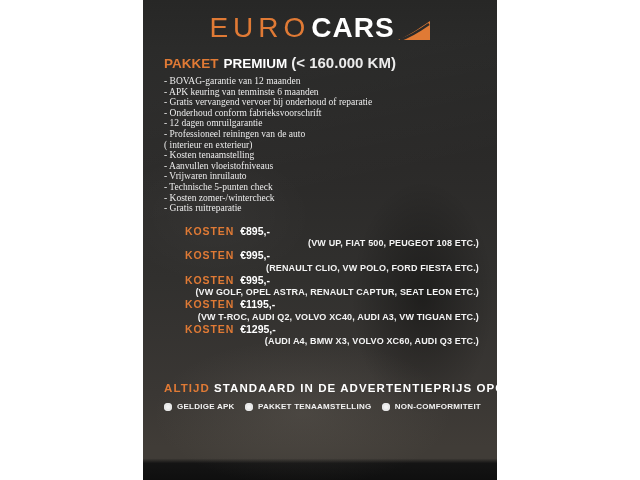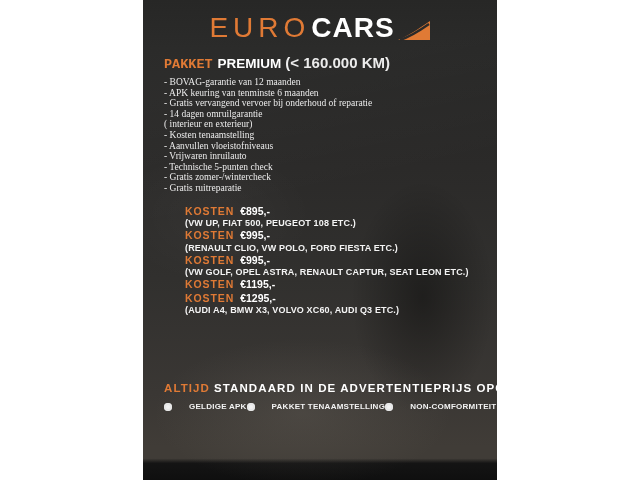--- a/index.html
+++ b/index.html
@@ -39,51 +39,51 @@
     letter-spacing: 1px;
     margin-left: 1px;
     text-align: right;
   }
   .logo-swoosh { margin-left: 2px; margin-top: 10px; }
 
   
   .content { padding: 0 18px 0 21px; }
 
   .pakket-title { margin-top: 9px; font-size: 13.5px; font-weight: 700; white-space: nowrap; }
-  .title-accent { color: #e07a35; font-family: Liberation Mono, monospace; }
+  .title-accent { color: #e07a35; }
   .title-main { color: #ffffff; margin-left: 5px; }
   .km-note { color: #ececec; font-size: 15px; font-weight: 600; margin-left: 4px; }
 
   .features { margin-top: 5px; }
   .feature {
     font-size: 9.5px; line-height: 10.6px;
     color: #ececec; font-weight: 400;
     white-space: nowrap;
     font-family: Liberation Serif, serif;
   }
   .feature.indent { padding-left: 7px; }
 
   .kosten-list { margin-top: 12px; }
   .kosten-entry { margin-bottom: 2px; margin-left: 21px; }
   .kosten-line { font-size: 10.5px; font-weight: 700; line-height: 11.5px; }
   .kosten-label { color: #e07a35; letter-spacing: 0.9px; margin-right: 6px; }
   .kosten-amount { color: #ffffff; }
   .kosten-models {
     font-size: 9px; font-weight: 700; line-height: 10px;
     color: #f4f4f4; letter-spacing: 0.15px;
-    margin-top: 1px; white-space: nowrap;
+    margin-top: 1px; white-space: nowrap; text-align: right;
   }
 
   
   .footer { position: absolute; left: 21px; right: 16px; top: 382px; }
   .footer-heading { font-size: 11.5px; font-weight: 700; letter-spacing: 1.1px; white-space: nowrap; }
   .heading-accent { color: #e07a35; }
   .heading-main { color: #ffffff; margin-left: 4px; }
   .footer-items { display: flex; justify-content: space-between; margin-top: 8px; }
-  .footer-item { display: flex; align-items: center; gap: 17px; }
+  .footer-item { display: flex; align-items: center; gap: 5px; }
   .dot {
     width: 8px; height: 8px; border-radius: 50%;
     background: #f2f2f2; flex: 0 0 auto;
     box-shadow: inset 0 0 0 1.5px #e9e9e9, inset 0 0 2px #555;
   }
   .footer-label { font-size: 8px; font-weight: 700; letter-spacing: 0.25px; color: #f2f2f2; white-space: nowrap; }
 </style>
 </head>
 <body>
 
@@ -103,45 +103,48 @@
   <div class="content">
 
     <div class="pakket-title">
       <span class="title-accent">PAKKET</span><span class="title-main">PREMIUM</span><span class="km-note">(&lt; 160.000 KM)</span>
     </div>
 
     <div class="features">
         <div class="feature">- BOVAG-garantie van 12 maanden</div>
         <div class="feature">- APK keuring van tenminste 6 maanden</div>
         <div class="feature">- Gratis vervangend vervoer bij onderhoud of reparatie</div>
-        <div class="feature">- 14 dagen omruilgarantie</div>
+        <div class="feature">- Onderhoud conform fabrieksvoorschrift</div>
+        <div class="feature">- 12 dagen omruilgarantie</div>
+        <div class="feature">- Professioneel reiningen van de auto</div>
         <div class="feature">( interieur en exterieur)</div>
         <div class="feature">- Kosten tenaamstelling</div>
         <div class="feature">- Aanvullen vloeistofniveaus</div>
         <div class="feature">- Vrijwaren inruilauto</div>
         <div class="feature">- Technische 5-punten check</div>
-        <div class="feature">- Gratis zomer-/wintercheck</div>
+        <div class="feature">- Kosten zomer-/wintercheck</div>
         <div class="feature">- Gratis ruitreparatie</div>
       </div>
 
     <div class="kosten-list">
         <div class="kosten-entry">
           <div class="kosten-line"><span class="kosten-label">KOSTEN</span><span class="kosten-amount">€895,-</span></div>
           <div class="kosten-models">(VW UP, FIAT 500, PEUGEOT 108 ETC.)</div>
         </div>
         <div class="kosten-entry">
           <div class="kosten-line"><span class="kosten-label">KOSTEN</span><span class="kosten-amount">€995,-</span></div>
           <div class="kosten-models">(RENAULT CLIO, VW POLO, FORD FIESTA ETC.)</div>
         </div>
         <div class="kosten-entry">
           <div class="kosten-line"><span class="kosten-label">KOSTEN</span><span class="kosten-amount">€995,-</span></div>
           <div class="kosten-models">(VW GOLF, OPEL ASTRA, RENAULT CAPTUR, SEAT LEON ETC.)</div>
         </div>
         <div class="kosten-entry">
           <div class="kosten-line"><span class="kosten-label">KOSTEN</span><span class="kosten-amount">€1195,-</span></div>
+          <div class="kosten-models">(VW T-ROC, AUDI Q2, VOLVO XC40, AUDI A3, VW TIGUAN ETC.)</div>
         </div>
         <div class="kosten-entry">
           <div class="kosten-line"><span class="kosten-label">KOSTEN</span><span class="kosten-amount">€1295,-</span></div>
           <div class="kosten-models">(AUDI A4, BMW X3, VOLVO XC60, AUDI Q3 ETC.)</div>
         </div>
       </div>
 
   </div>
 
   <div class="footer">

